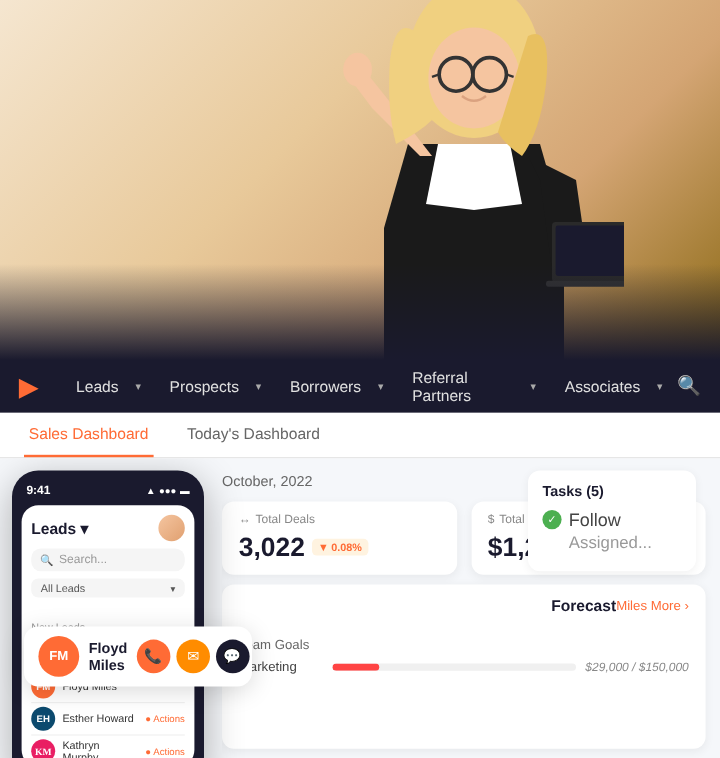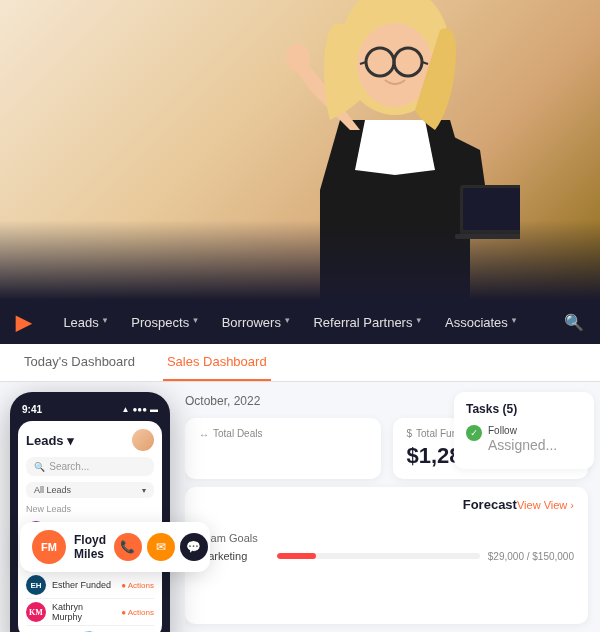--- a/index.html
+++ b/index.html
@@ -45,22 +45,22 @@
       font-size: 20px;
       margin-right: 20px;
       font-weight: bold;
     }
 
     .nav-item {
       color: #e0e0e0;
       font-size: 13px;
       padding: 0 12px;
       display: flex;
-      align-items: flex-start;
-      gap: 4px;
+      align-items: center;
+      gap: 14px;
       cursor: pointer;
     }
 
     .nav-chevron {
       font-size: 9px;
       color: #aaa;
     }
 
     .nav-search {
       margin-left: auto;
@@ -182,21 +182,21 @@
 
     .phone-filter {
       background: #f5f5f5;
       border-radius: 6px;
       padding: 3px 8px;
       font-size: 9px;
       color: #555;
       display: flex;
       justify-content: space-between;
       align-items: center;
-      margin-bottom: 6px;
+      margin-bottom: 20px;
       text-align: center;
     }
 
     .phone-section-label {
       font-size: 9px;
       color: #999;
       margin-bottom: 4px;
     }
 
     .phone-lead-item {
@@ -408,26 +408,27 @@
 
     .goal-bar {
       height: 100%;
       border-radius: 3px;
     }
 
     .goal-amount {
       font-size: 10px;
       color: #888;
       white-space: nowrap;
+      font-style: italic;
     }
 
     
     .tasks-section {
       position: absolute;
-      right: 6px;
+      right: 20px;
       top: 10px;
       background: #fff;
       border-radius: 10px;
       padding: 10px 12px;
       width: 140px;
       box-shadow: 0 2px 8px rgba(0,0,0,0.06);
     }
 
     .tasks-header {
       font-size: 12px;
@@ -451,21 +452,21 @@
       display: flex;
       align-items: center;
       justify-content: center;
       font-size: 9px;
       color: #fff;
       flex-shrink: 0;
       margin-top: 1px;
     }
 
     .task-text {
-      font-size: 10px;
+      font-size: 15px;
       color: #444;
       line-height: 1.3;
     }
 
     .task-sub {
       font-size: 14px;
       color: #999;
     }
 
     
@@ -535,25 +536,25 @@
     <span class="nav-chevron">▾</span>
   </div>
   <div class="nav-item">
     <span>Associates</span>
     <span class="nav-chevron">▾</span>
   </div>
   <div class="nav-search" style="margin-left:auto;">🔍</div>
 </div>
 
 <div class="tabs-bar">
+  <div class="tab active">
+    <span>Sales Dashboard</span>
+  </div>
   <div class="tab">
     <span>Today's Dashboard</span>
-  </div>
-  <div class="tab active">
-    <span>Sales Dashboard</span>
   </div>
 </div>
 
 <div class="dashboard-content">
 
   <div class="phone-mockup">
     <div class="phone-status-bar">
       <span class="phone-time">9:41</span>
       <div class="phone-icons">
         <span>▲</span>
@@ -580,21 +581,21 @@
         <div class="lead-avatar" style="background:#9c27b0;">RR</div>
         <span class="lead-name">Ronald Richards</span>
         <span class="lead-action">● Actions</span>
       </div>
       <div class="phone-lead-item">
         <div class="lead-avatar" style="background:#ff6b35;">FM</div>
         <span class="lead-name">Floyd Miles</span>
       </div>
       <div class="phone-lead-item">
         <div class="lead-avatar" style="background:#0c4a6e;">EH</div>
-        <span class="lead-name">Esther Funded</span>
+        <span class="lead-name">Esther Howard</span>
         <span class="lead-action">● Actions</span>
       </div>
       <div class="phone-lead-item">
         <div class="lead-avatar" style="background:#e91e63;font-family:Liberation Serif, serif;">KM</div>
         <span class="lead-name">Kathryn Murphy</span>
         <span class="lead-action">● Actions</span>
       </div>
 
       <div class="phone-chart">
         <svg width="70" height="38" viewBox="0 0 70 38">
@@ -617,36 +618,43 @@
 
   <div class="dashboard-right">
     <div class="date-label">October, 2022</div>
 
     <div class="stats-row">
       <div class="stat-card">
         <div class="stat-label">
           <span>↔</span>
           <span>Total Deals</span>
         </div>
+        <div class="stat-value">
+          <span>3,022</span>
+          <span class="stat-badge">
+            <span>▼</span>
+            <span>0.08%</span>
+          </span>
+        </div>
       </div>
       <div class="stat-card">
         <div class="stat-label">
           <span>$</span>
           <span>Total Funded</span>
         </div>
         <div class="stat-value">
           <span>$1,284,78</span>
         </div>
       </div>
     </div>
 
     <div class="forecast-section">
       <div class="section-header">
         <span class="section-title">Forecast</span>
-        <span class="view-more">View View ›</span>
+        <span class="view-more">Miles More ›</span>
       </div>
       <div class="team-goals-label">Team Goals</div>
       <div class="goal-row">
         <span class="goal-name">Marketing</span>
         <div class="goal-bar-container">
           <div class="goal-bar" style="width:19%;background:#ff4444;"></div>
         </div>
         <span class="goal-amount">$29,000 / $150,000</span>
       </div>
     </div>

